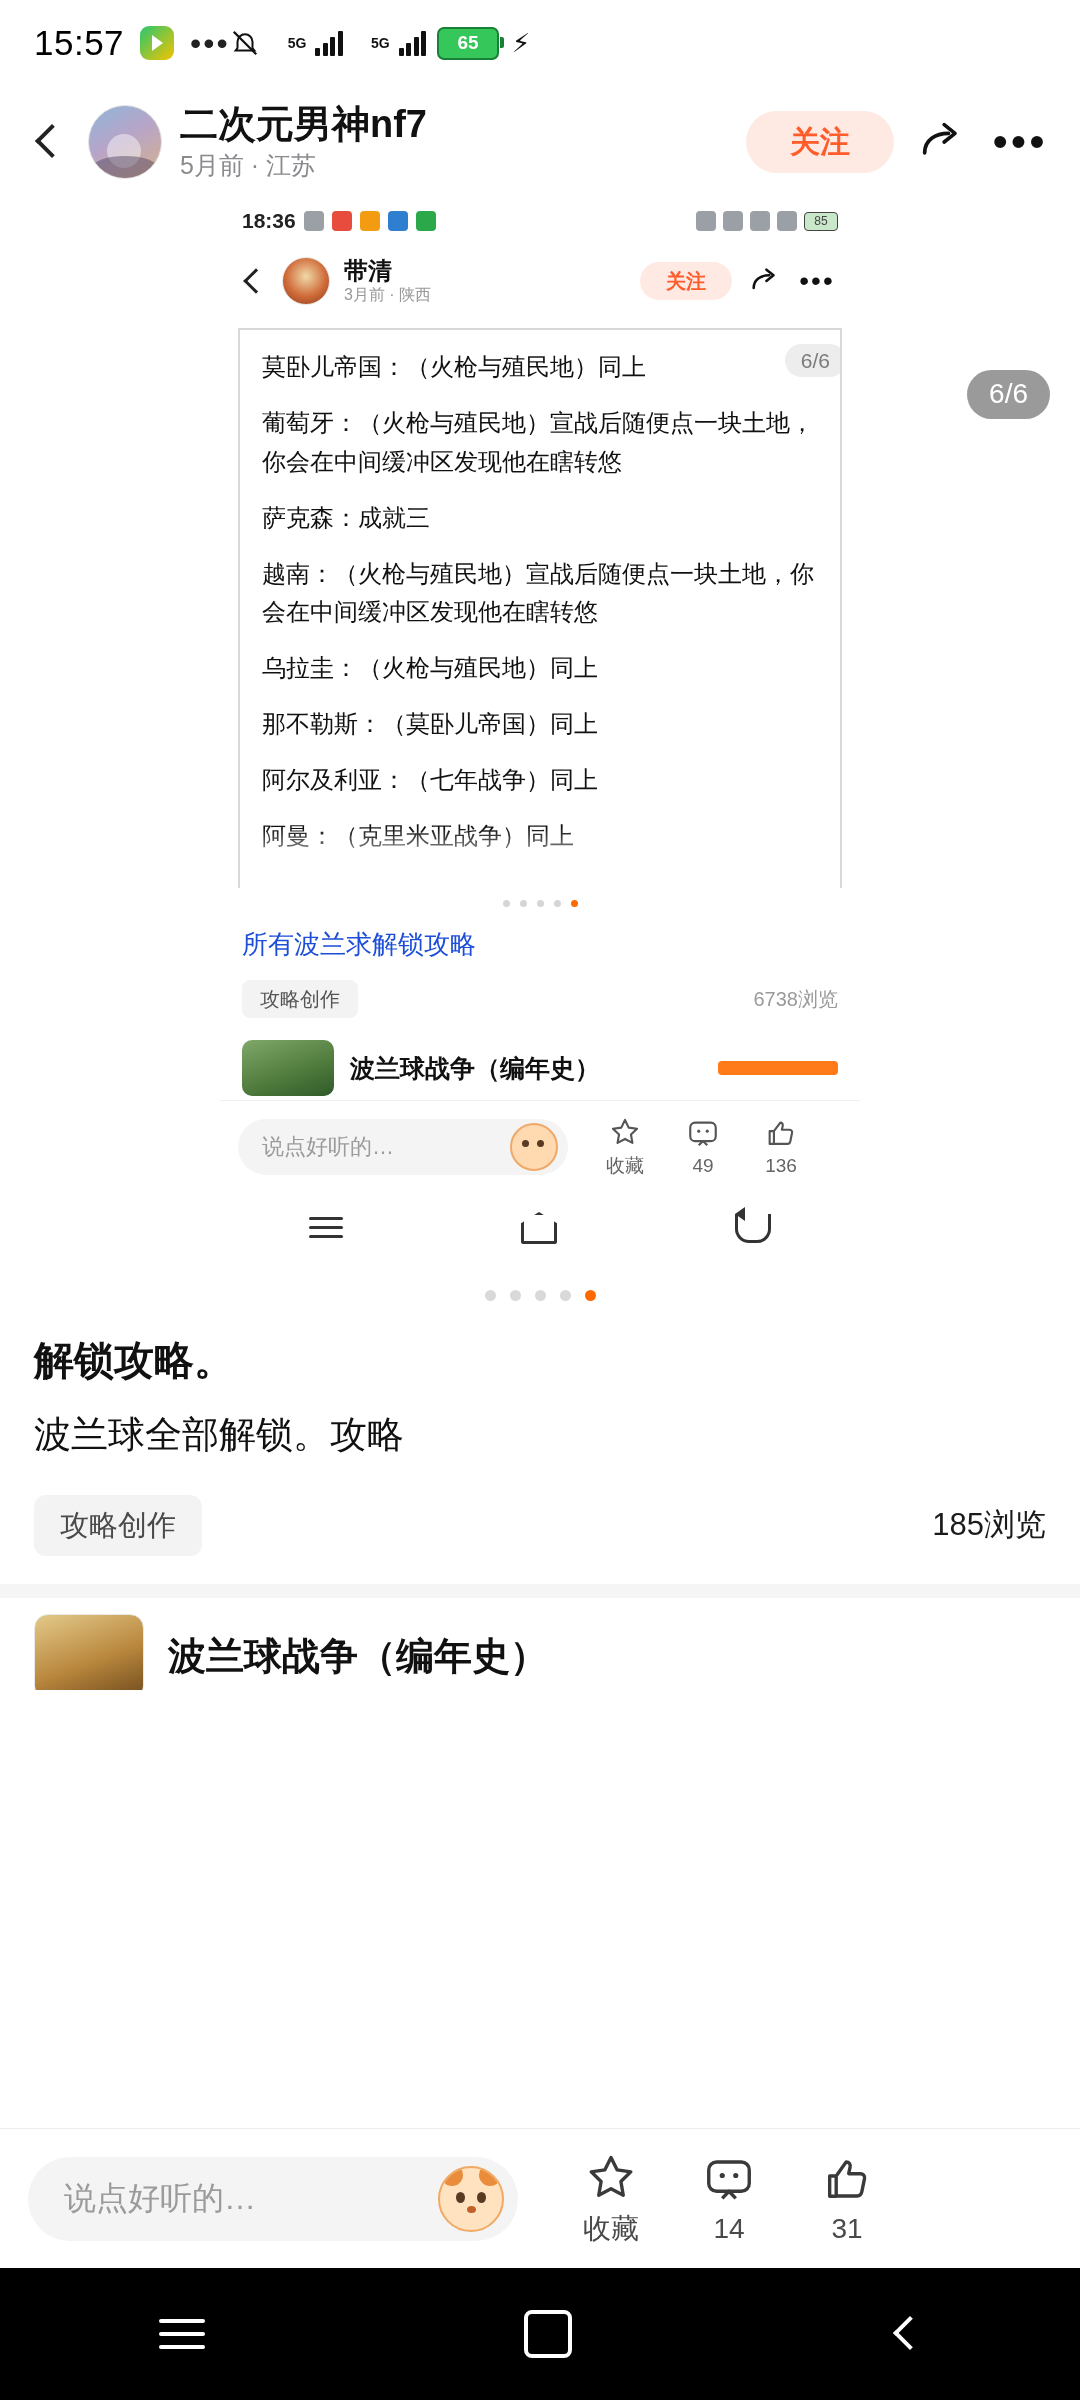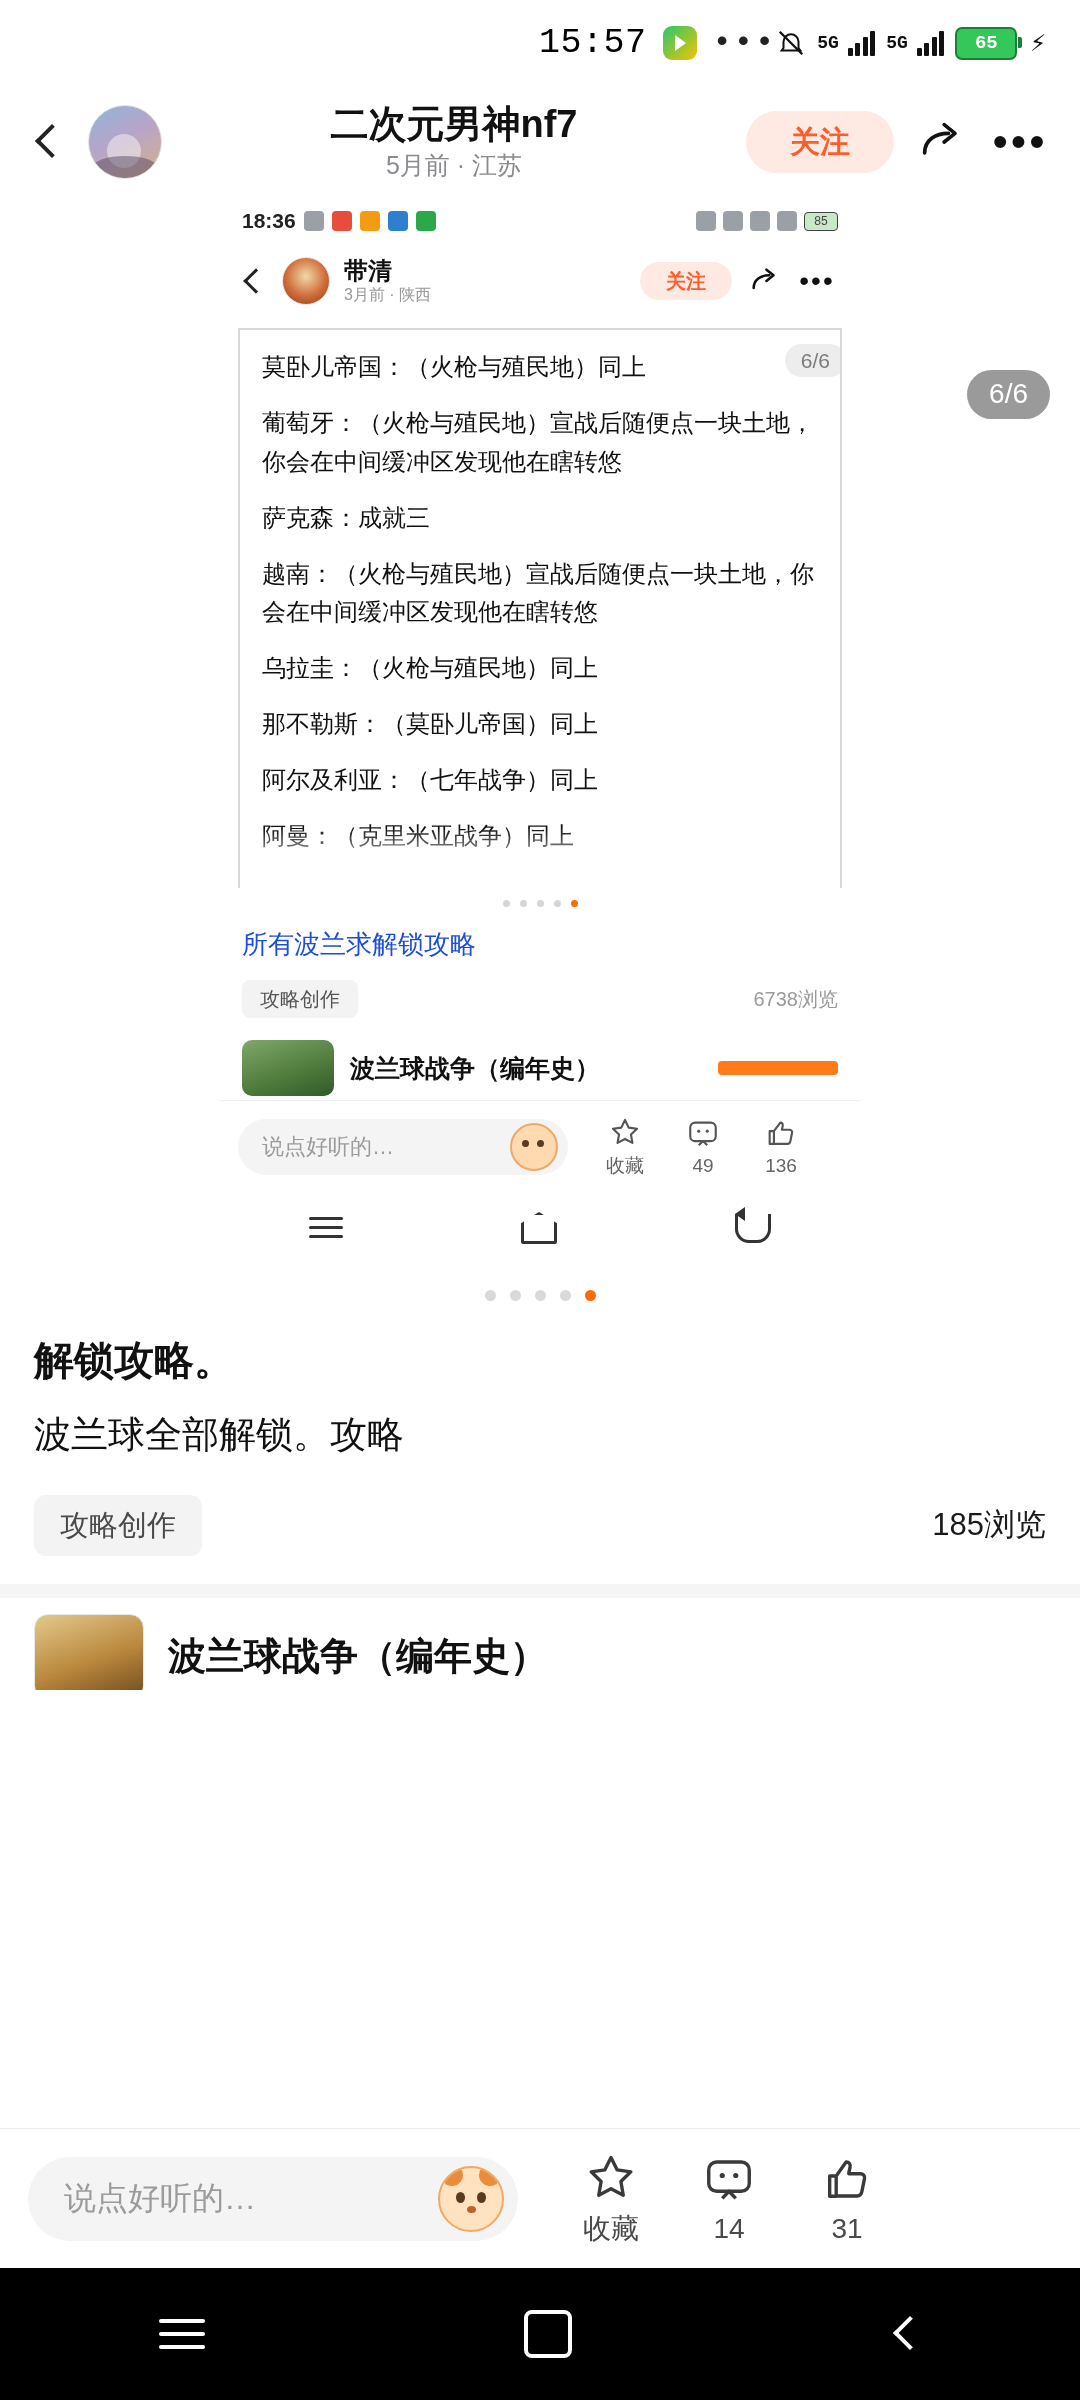--- a/index.html
+++ b/index.html
@@ -23,24 +23,23 @@
     display: flex;
     flex-direction: column;
   }
 
   
   .status-bar {
     height: 86px;
     flex: 0 0 86px;
     display: flex;
     align-items: center;
-    justify-content: flex-end;
+    justify-content: flex-start;
     padding: 0 34px;
     box-sizing: border-box;
-    font-family: Liberation Mono, monospace;
   }
   .status-left {
     display: flex;
     align-items: center;
     gap: 16px;
   }
   .status-time {
     font-size: 35px;
     font-weight: 500;
     color: #000;
@@ -66,24 +65,25 @@
     letter-spacing: 2px;
     line-height: 1;
   }
   .status-right {
     display: flex;
     align-items: center;
     gap: 11px;
   }
   .si { color: #111; display: flex; align-items: center; }
   .net-label {
-    font-size: 18px;
+    font-size: 14px;
     line-height: 1;
     font-weight: 600;
     margin-right: -2px;
+    margin-left: 17px;
   }
   .bars {
     display: flex;
     align-items: flex-end;
     gap: 2.5px;
     height: 26px;
   }
   .bars i {
     display: block;
     width: 5px;
@@ -165,21 +165,20 @@
     background:rgba(70,60,90,0.45);
     border-radius:50% 50% 0 0;
   }
   .user-meta {
     display: flex;
     flex-direction: column;
     justify-content: center;
     gap: 6px;
     flex: 1 1 auto;
     min-width: 0;
-    text-align: center;
   }
   .user-name {
     font-size: 38px;
     font-weight: 700;
     color: #111;
     line-height: 1.1;
     white-space: nowrap;
   }
   .user-sub {
     font-size: 25px;

